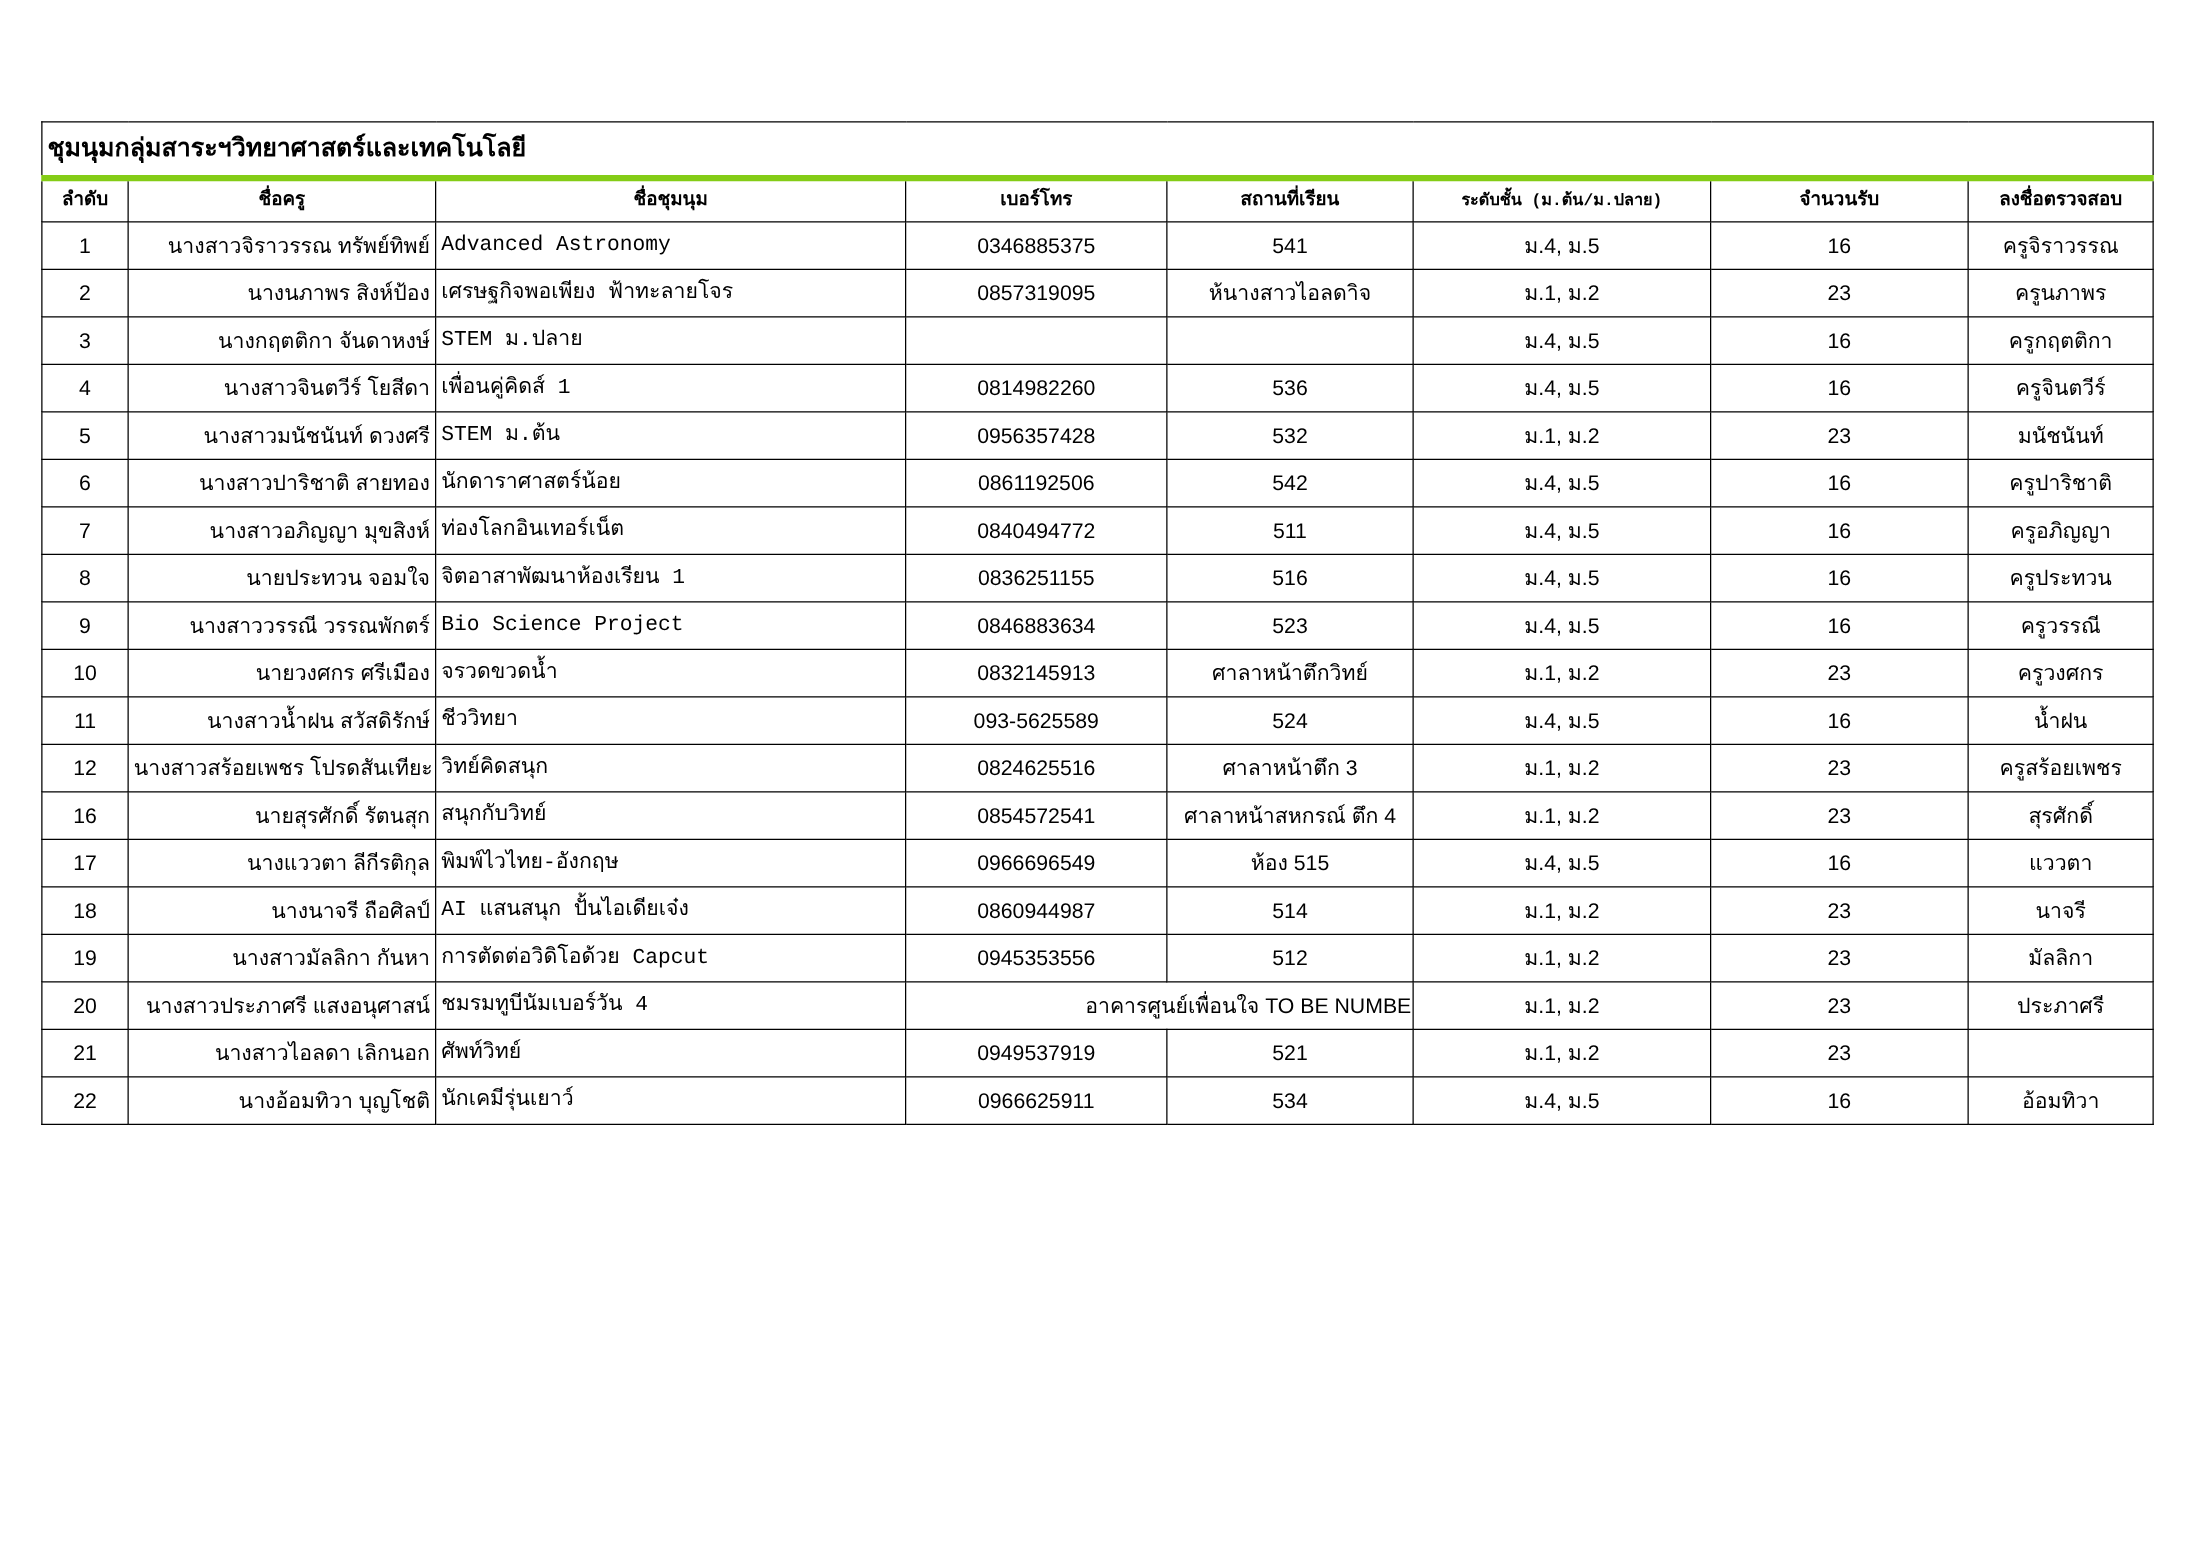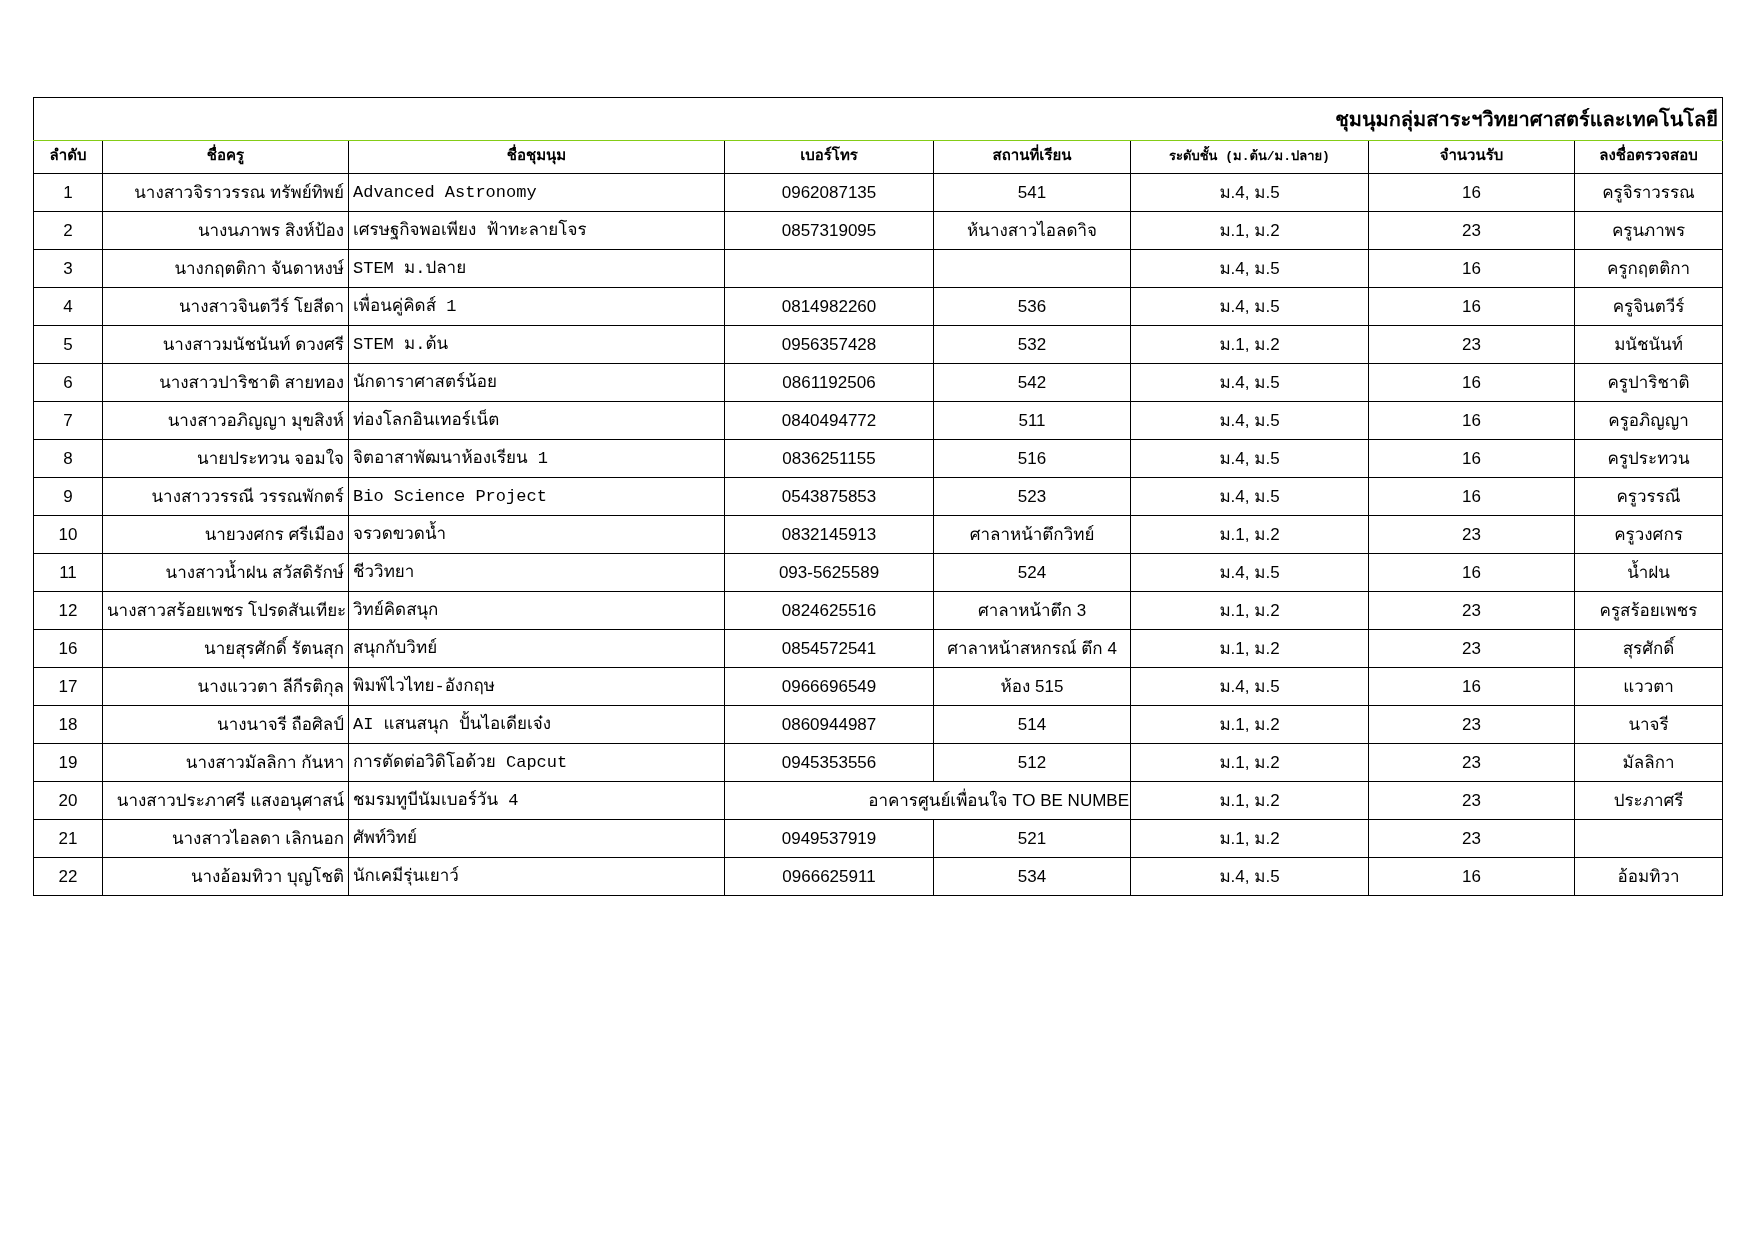--- a/index.html
+++ b/index.html
@@ -30,24 +30,24 @@
   }
   .club-table td, .club-table th {
     border: 1px solid #000000;
     padding: 0 4px;
     overflow: hidden;
     line-height: 1.15;
     vertical-align: middle;
   }
   tr.title-row td {
     height: 42px;
-    text-align: right;
+    text-align: left;
     font-weight: bold;
     font-size: 20px;
-    border-bottom: 1px solid #84cc16;
+    border-bottom: 5px solid #84cc16;
   }
   tr.header-row th {
     height: 32px;
     text-align: center;
     font-weight: bold;
     font-size: 15px;
     font-family: Liberation Mono, monospace;
   }
   tr.header-row th.h-level {
     font-size: 13px;
@@ -101,21 +101,21 @@
         <th class="h-level">ระดับชั้น (ม.ต้น/ม.ปลาย)</th>
         <th class="h-cap">จำนวนรับ</th>
         <th class="h-sig">ลงชื่อตรวจสอบ</th>
       </tr>
     </thead>
     <tbody class="data-rows" id="rows">
         <tr>
           <td class="c-no">1</td>
           <td class="c-teacher">นางสาวจิราวรรณ ทรัพย์ทิพย์</td>
           <td class="c-club">Advanced Astronomy</td>
-          <td class="c-phone">0962087135</td>
+          <td class="c-phone">0346885375</td>
           <td class="c-loc">541</td>
           <td class="c-level">ม.4, ม.5</td>
           <td class="c-cap">16</td>
           <td class="c-sig">ครูจิราวรรณ</td>
         </tr>
         <tr>
           <td class="c-no">2</td>
           <td class="c-teacher">นางนภาพร  สิงห์ป้อง</td>
           <td class="c-club">เศรษฐกิจพอเพียง ฟ้าทะลายโจร</td>
           <td class="c-phone">0857319095</td>
@@ -181,21 +181,21 @@
           <td class="c-phone">0836251155</td>
           <td class="c-loc">516</td>
           <td class="c-level">ม.4, ม.5</td>
           <td class="c-cap">16</td>
           <td class="c-sig">ครูประทวน</td>
         </tr>
         <tr>
           <td class="c-no">9</td>
           <td class="c-teacher">นางสาววรรณี วรรณพักตร์</td>
           <td class="c-club">Bio Science Project</td>
-          <td class="c-phone">0543875853</td>
+          <td class="c-phone">0846883634</td>
           <td class="c-loc">523</td>
           <td class="c-level">ม.4, ม.5</td>
           <td class="c-cap">16</td>
           <td class="c-sig">ครูวรรณี</td>
         </tr>
         <tr>
           <td class="c-no">10</td>
           <td class="c-teacher">นายวงศกร ศรีเมือง</td>
           <td class="c-club">จรวดขวดน้ำ</td>
           <td class="c-phone">0832145913</td>

